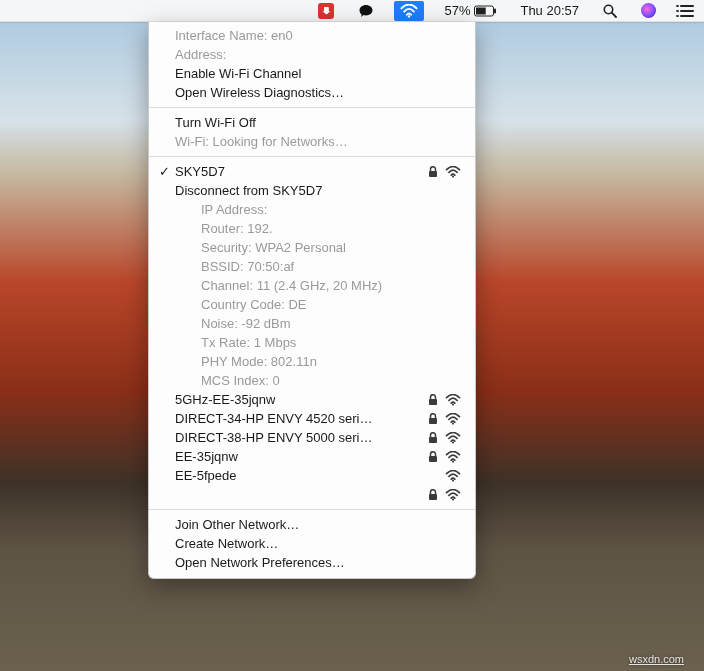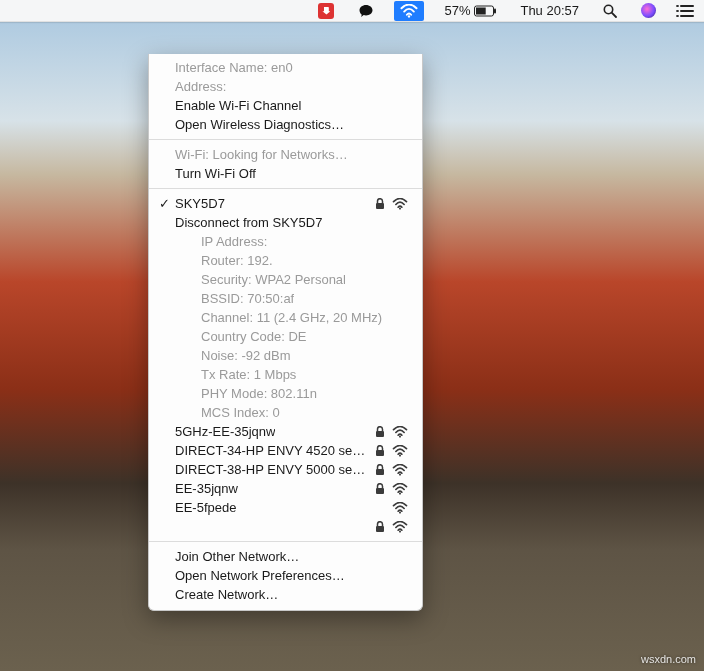--- a/index.html
+++ b/index.html
@@ -18,47 +18,46 @@
     font-size:13px; color:#1a1a1a; gap:16px; padding:0 6px 0 12px;
     box-shadow:0 1px 1px rgba(0,0,0,0.1);
   }
   .mb-item { display:flex; align-items:center; gap:4px; height:22px; padding:0 4px; }
   .mb-wifi { background:#1f7dff; color:#fff; border-radius:2px; padding:0 6px; height:20px; }
   .badge-red { width:16px; height:16px; background:#d33; border-radius:3px; display:flex; align-items:center; justify-content:center; }
   .badge-red::after { content:''; width:8px; height:8px; background:#fff; border-radius:2px; clip-path:polygon(20% 0,80% 0,80% 60%,100% 60%,50% 100%,0 60%,20% 60%); }
   .black-dot { width:16px; height:16px; fill:#111; }
   
   #dropdown {
-    position:absolute; top:22px; left:148px; width:275px;
+    position:absolute; top:22px; left:148px; width:328px;
     background:#fdfdfd;
     border:1px solid #c8c8c8;
     border-top:none;
     border-radius:0 0 6px 6px;
     box-shadow:0 8px 24px rgba(0,0,0,0.35);
     font-size:13px; color:#1a1a1a;
     padding:4px 0 6px 0;
-    margin-top:32px;
   }
   .row { display:flex; align-items:center; height:19px; line-height:19px; padding:0 14px 0 26px; white-space:nowrap; overflow:hidden; position:relative; }
   .row.indent { padding-left:52px; }
   .dim { color:#9a9a9a; }
   .sep { height:1px; background:#dcdcdc; margin:5px 0; }
   .check::before { content:'✓'; position:absolute; left:10px; font-size:13px; }
   .icons { margin-left:auto; display:flex; align-items:center; gap:7px; padding-left:8px; }
   .txt { overflow:hidden; text-overflow:ellipsis; }
   svg.lock { width:10px; height:12px; }
   svg.wifi-s { width:16px; height:12px; }
   svg.wifi-m { width:18px; height:14px; }
   svg.batt  { width:22px; height:12px; }
   .siri { width:15px;height:15px;border-radius:50%;background:radial-gradient(circle at 40% 40%,#ff6bd6,#7a4dff 55%,#2e1b66);} 
   .lines { width:14px;height:12px;display:flex;flex-direction:column;justify-content:space-between;}
   .lines span{height:2px;background:#222;border-radius:1px;position:relative;}
   .lines span::before{content:'';position:absolute;left:-4px;top:0;width:3px;height:2px;background:#222;border-radius:50%;}
   .mag { width:14px;height:14px; }
-  .watermark { position:absolute; right:8px; bottom:6px; font-size:11px; color:rgba(255,255,255,0.85); text-shadow:0 0 3px rgba(0,0,0,0.6);}
+  .watermark { position:absolute; right:20px; bottom:6px; font-size:11px; color:rgba(255,255,255,0.85); text-shadow:0 0 3px rgba(0,0,0,0.6);text-decoration:underline;}
 </style>
 </head>
 <body>
 
 <svg width="0" height="0" style="position:absolute">
   <defs>
     <g id="lock-ic">
       <rect x="1" y="5" width="8" height="6" rx="1" fill="#3b3b3b"></rect>
       <path d="M2.5 5 V3.2 a2.5 2.5 0 0 1 5 0 V5" fill="none" stroke="#3b3b3b" stroke-width="1.5"></path>
     </g>
@@ -135,25 +134,25 @@
     <div class="row dim">
         <span class="txt">Address:</span>
       </div>
     <div class="row">
         <span class="txt">Enable Wi-Fi Channel</span>
       </div>
     <div class="row">
         <span class="txt">Open Wireless Diagnostics…</span>
       </div>
     <div class="sep"></div>
+    <div class="row">
+        <span class="txt">Turn Wi-Fi Off</span>
+      </div>
     <div class="row dim">
         <span class="txt">Wi-Fi: Looking for Networks…</span>
-      </div>
-    <div class="row">
-        <span class="txt">Turn Wi-Fi Off</span>
       </div>
     <div class="sep"></div>
 
     <div class="row check">
       <span class="txt">SKY5D7</span>
       <span class="icons">
         <svg class="lock" viewBox="0 0 10 12">
             <use href="#lock-ic"></use>
           </svg>
         <svg class="wifi-s" viewBox="0 0 16 13">
@@ -258,21 +257,21 @@
             </svg>
           </span>
         </div>
       </div>
 
     <div class="sep"></div>
     <div class="row">
         <span class="txt">Join Other Network…</span>
       </div>
     <div class="row">
+        <span class="txt">Create Network…</span>
+      </div>
+    <div class="row">
         <span class="txt">Open Network Preferences…</span>
-      </div>
-    <div class="row">
-        <span class="txt">Create Network…</span>
       </div>
   </div>
 
   <div class="watermark">wsxdn.com</div>
 </div>
 
 </body></html>

